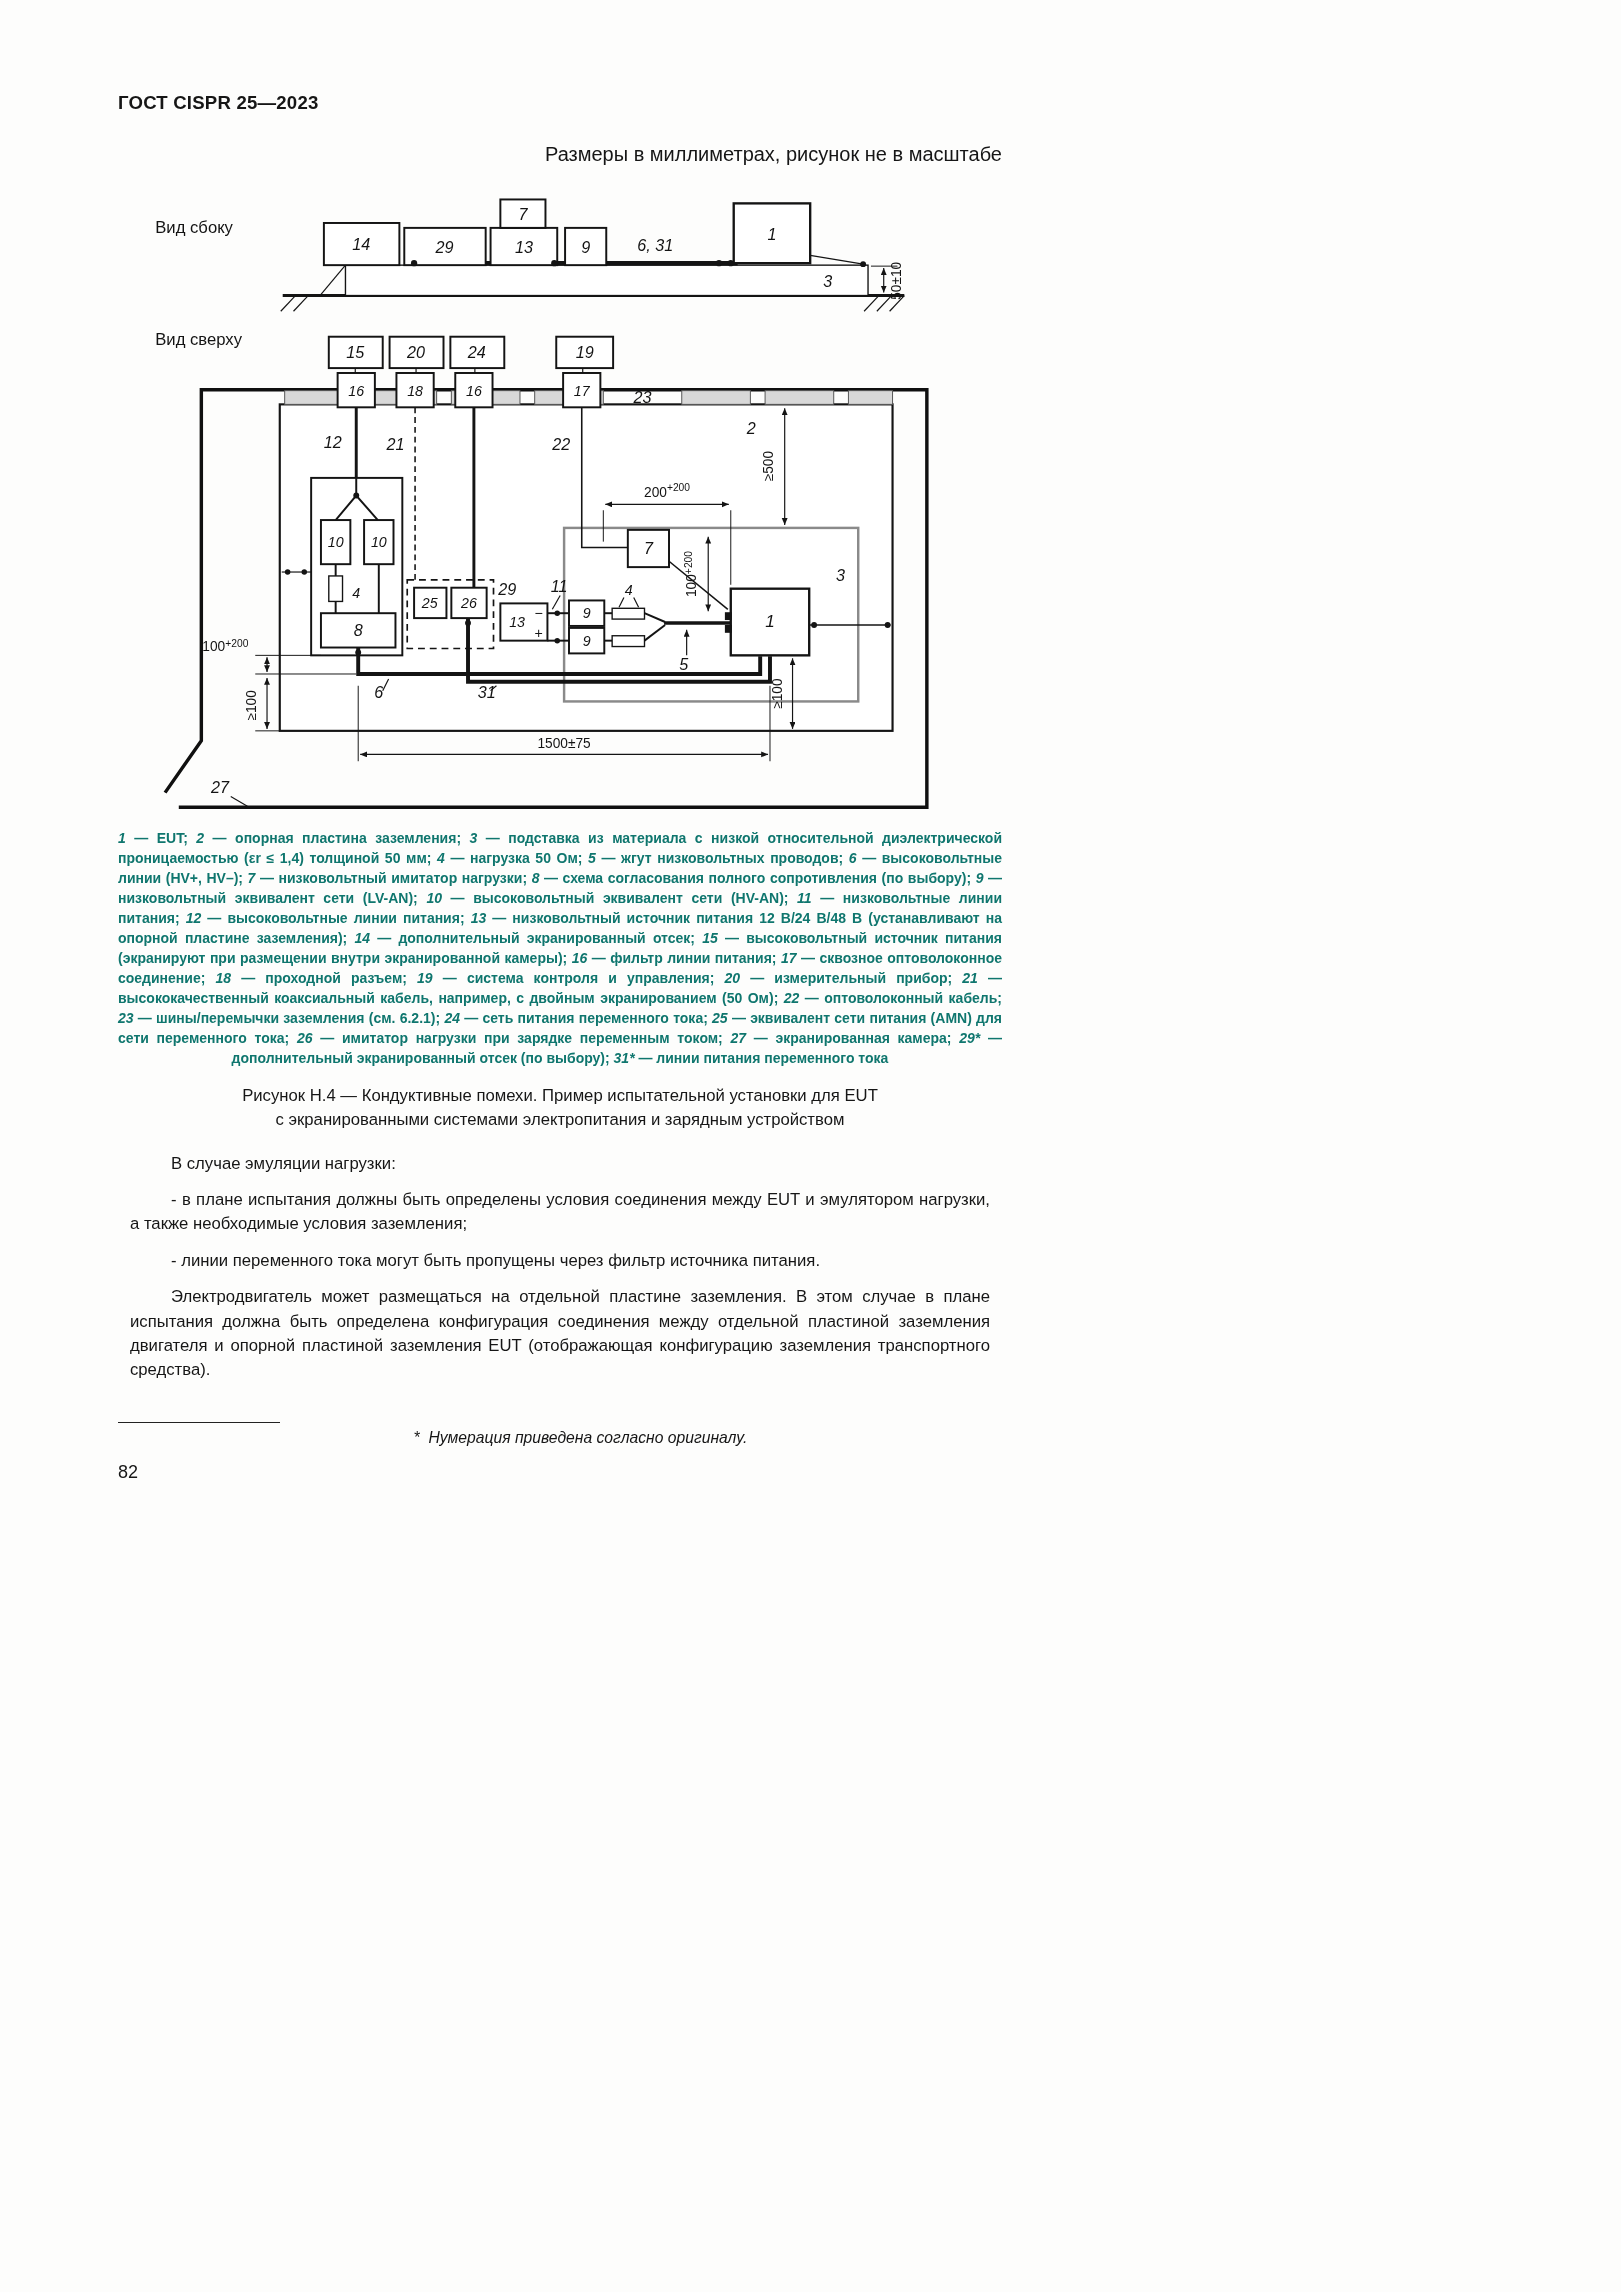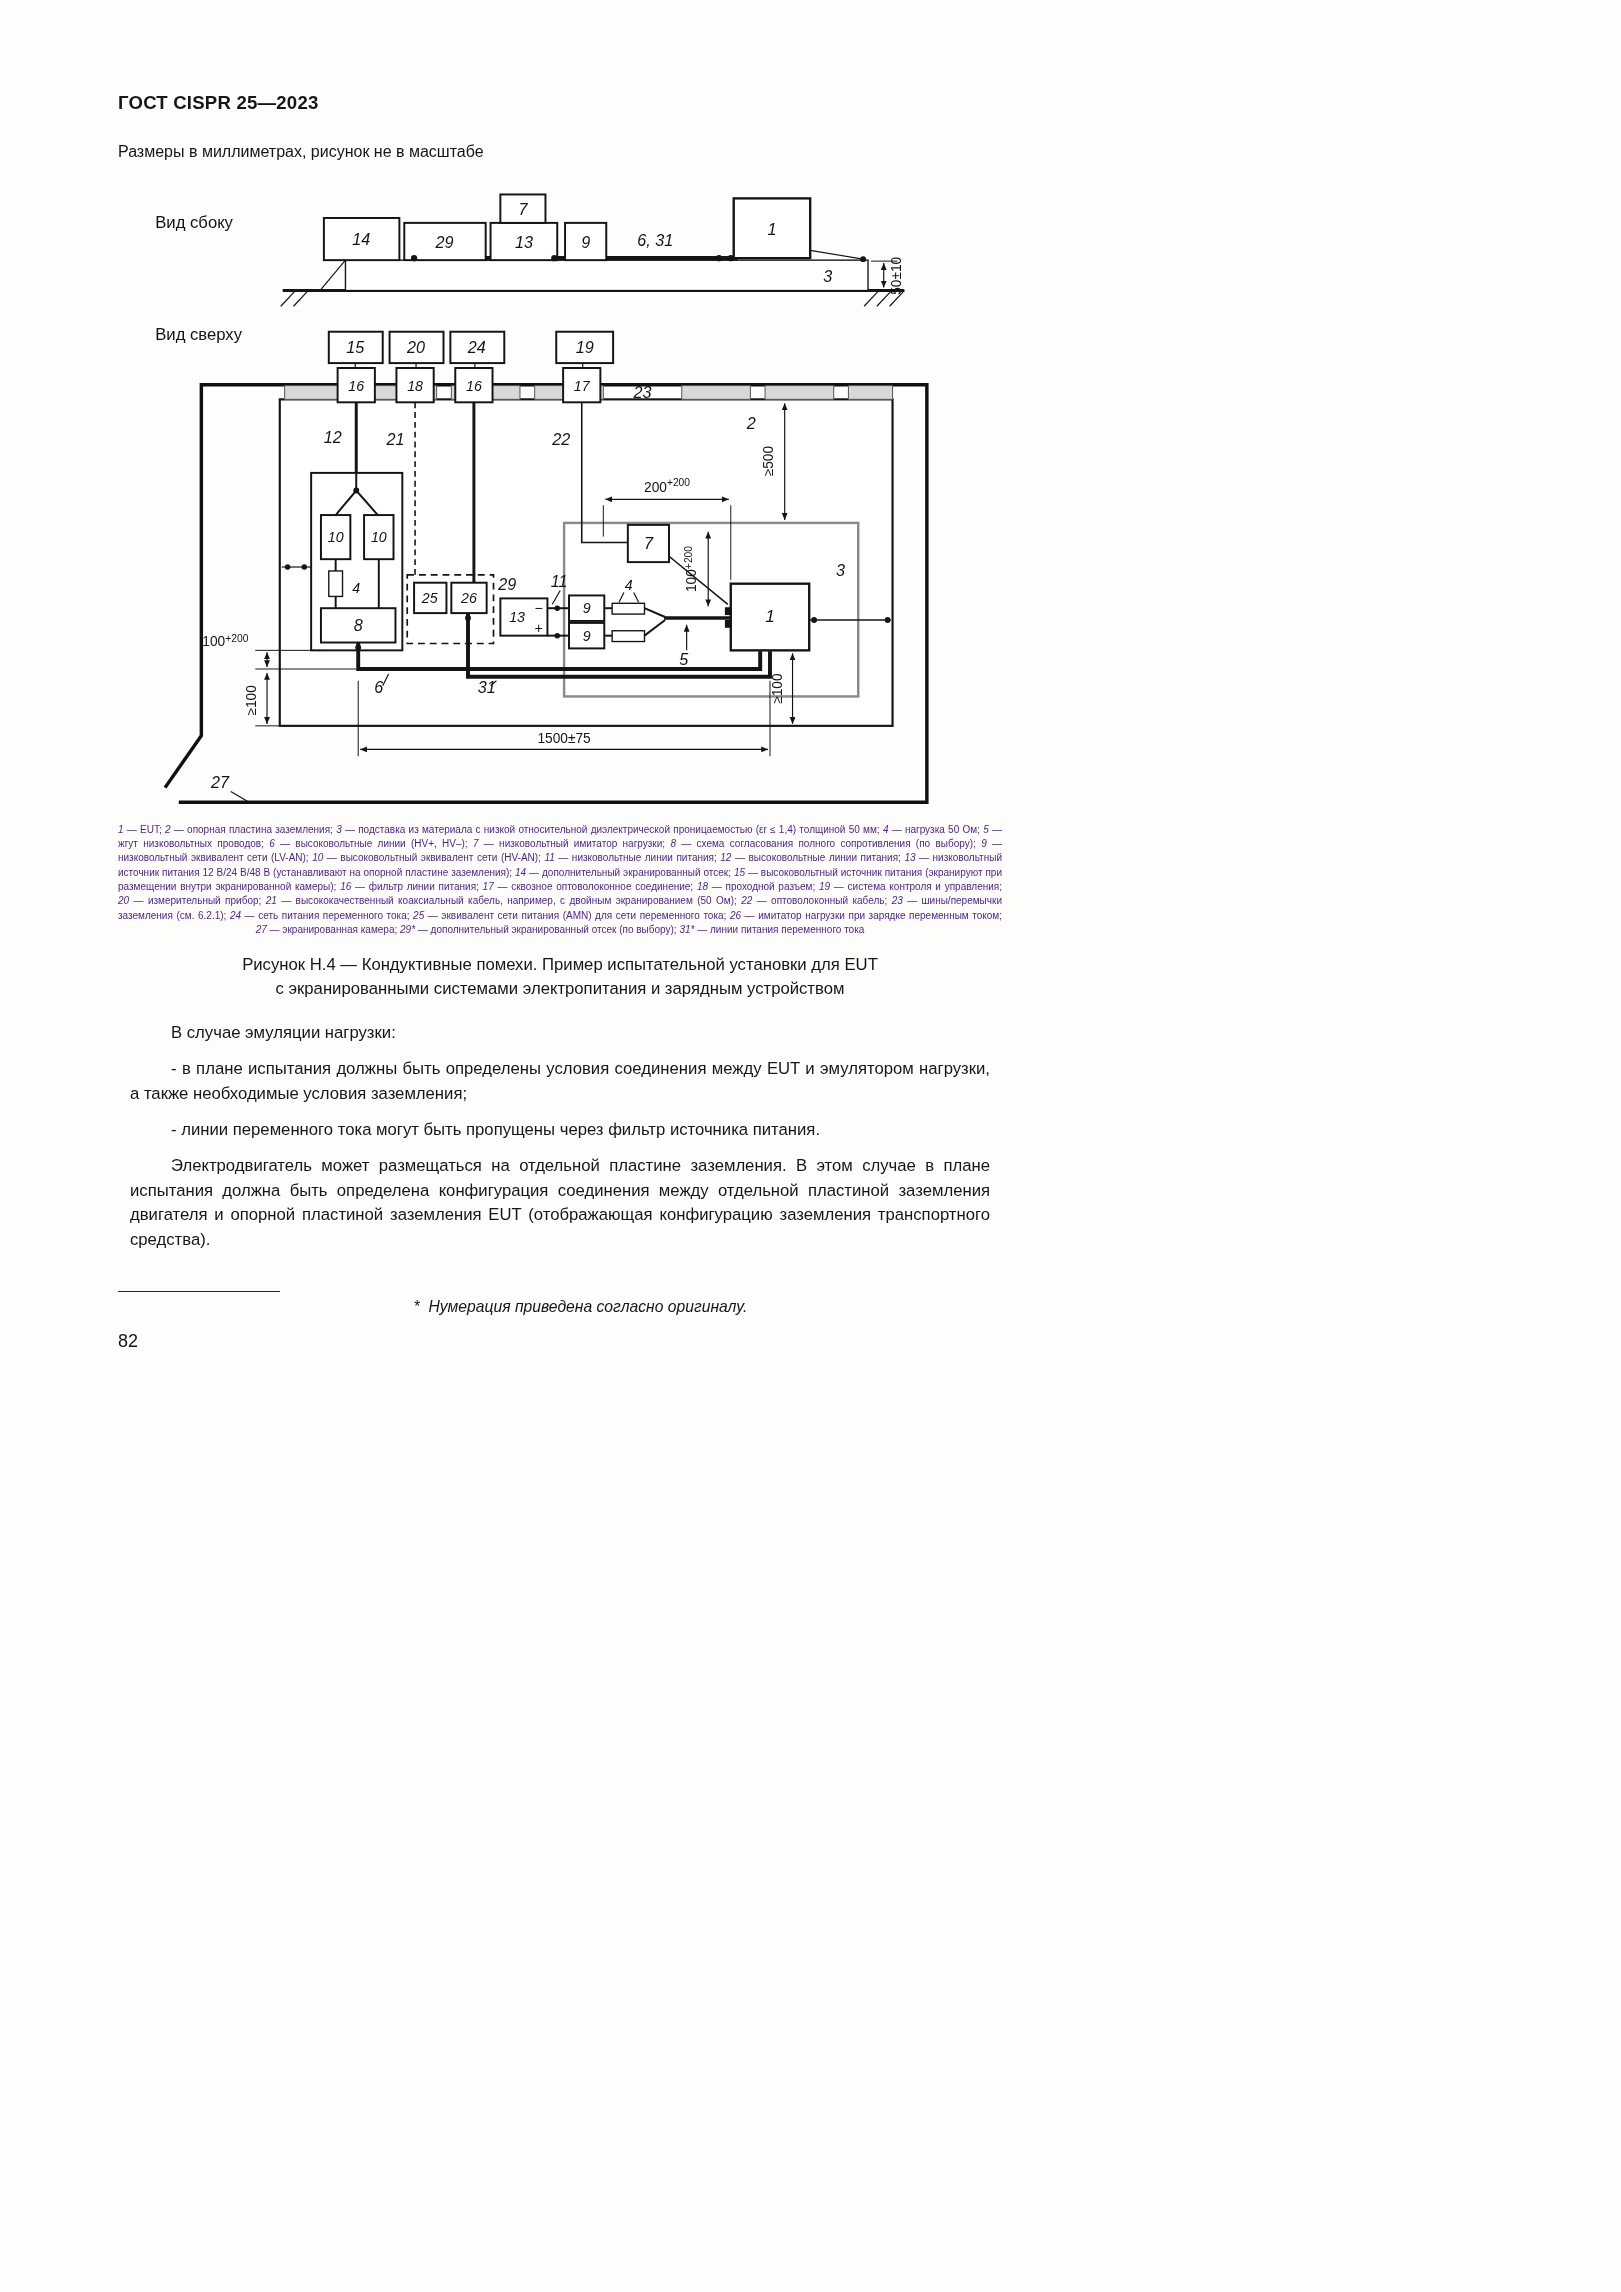--- a/index.html
+++ b/index.html
@@ -3,25 +3,25 @@
 <meta charset="utf-8">
 <style>
   * { margin:0; padding:0; box-sizing:border-box; }
   body { background:#ffffff; font-family:"Liberation Sans", sans-serif; }
   .page {
     position:relative; width:1621px; height:2293px;
     background:#fdfdfc; color:#161616; overflow:hidden;
   }
   .content { position:absolute; left:118px; top:92px; width:884px; }
   .doc-header { font-size:18.6px; font-weight:700; letter-spacing:0.2px; }
-  .dim-note { margin-top:29px; text-align:left; font-size:16px; }
+  .dim-note { margin-top:29px; text-align:right; font-size:20px; }
   .figure-area { margin-top:5.9px; width:902px; height:652px; }
   .legend {
-    margin-top:3.9px; font-size:10px; line-height:1.43;
-    text-align:justify; text-align-last:center; color:#4c1d95;
+    margin-top:3.9px; font-size:14px; line-height:1.43;
+    text-align:justify; text-align-last:center; color:#0f766e;font-weight:bold;
   }
   .legend i { font-style:italic; }
   .caption { margin-top:15.7px; text-align:center; font-size:16.7px; line-height:1.45; }
   .body-text { margin-top:19.6px; font-size:16.7px; line-height:1.46; text-align:justify; }
   .body-text p { text-indent:41px; margin:12px; }
   .footnote-rule { margin-top:39px; width:162px; border-top:1.6px solid #222; }
   .footnote { margin-top:5.9px; font-size:15.7px; font-style:italic; text-indent:41px;text-align:center; }
   .page-number { margin-top:15.7px; font-size:18px; }
 
   

